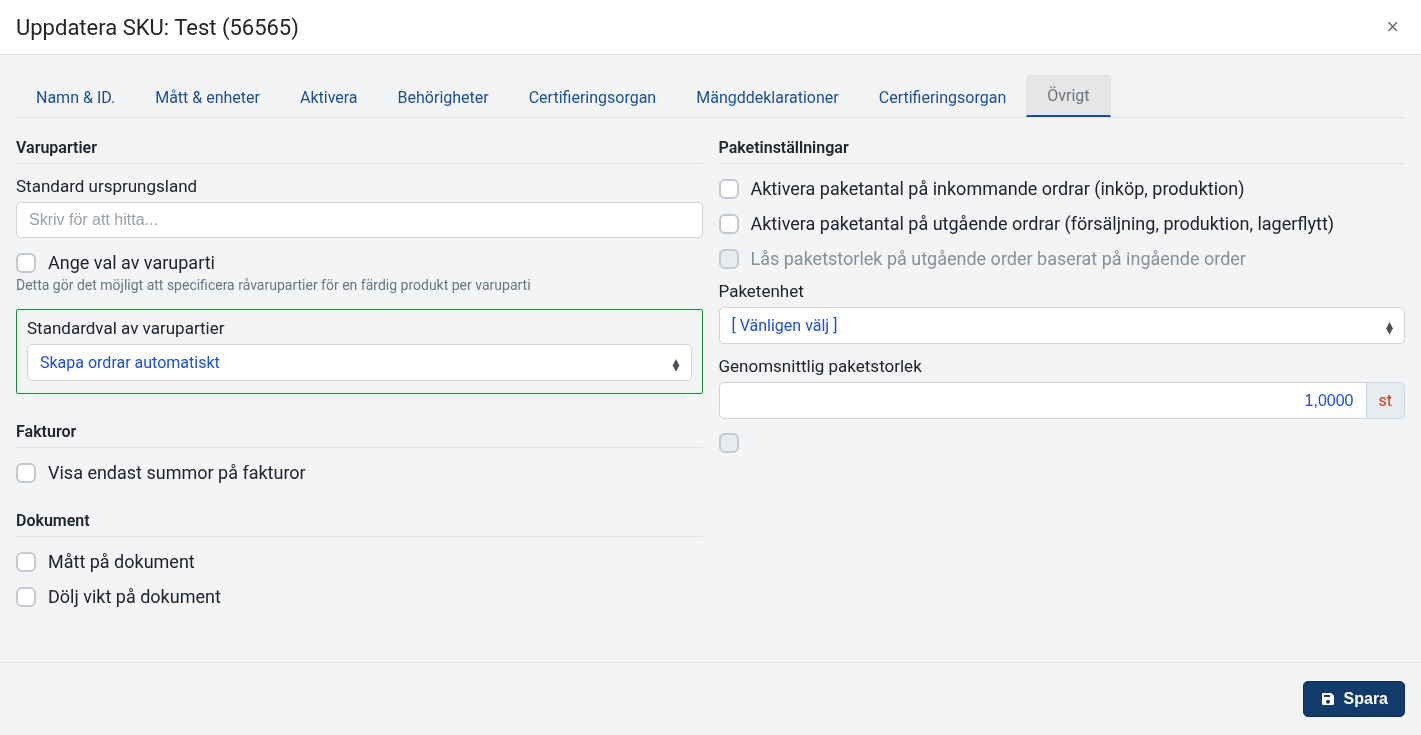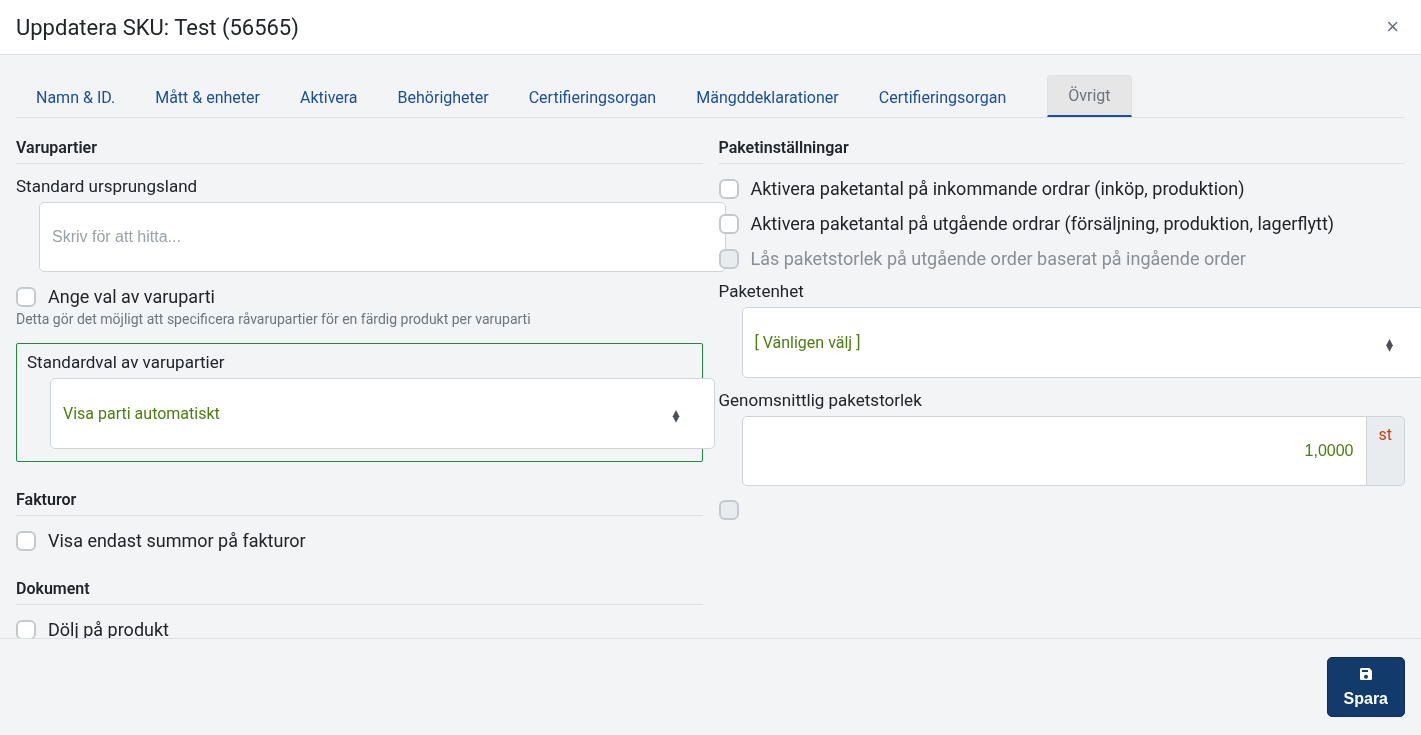--- a/index.html
+++ b/index.html
@@ -19,30 +19,29 @@
     padding: 14px 16px;
     border-bottom: 1px solid #dee2e6;
     background: #fff;
     display: flex; align-items: center; justify-content: space-between;
   }
   .modal-title { font-size: 22px; font-weight: 400; color: #212529; }
   .close-btn { font-size: 22px; color:#6c757d; background:none; border:none; cursor:pointer; padding:0 6px; }
   .modal-body { flex:1 1 auto; padding: 20px 16px 8px 16px; overflow:auto; }
   .tabs { display:flex; border-bottom:1px solid #dee2e6; margin-bottom:20px; align-items:flex-end;}
   .tab { padding:10px 20px; color:#1b4e9a; cursor:pointer; font-size:16px; }
-  .tab.active { background:#e6e6e6; color:#6c757d; border:1px solid #dee2e6; border-bottom:2px solid #1b4e9a; border-radius:4px 4px 0 0;margin-left:21px;}
+  .tab.active { background:#e6e6e6; color:#6c757d; border:1px solid #dee2e6; border-bottom:2px solid #1b4e9a; border-radius:4px 4px 0 0;}
   .columns { display:flex; gap:16px; }
   .col { flex:1 1 50%; min-width:0; }
   .section-title { font-weight:600; font-size:16px; margin:0 0 4px 0; padding-bottom:6px; border-bottom:1px solid #dee2e6; }
   .field-label { font-size:17px; font-weight:400; color:#212529; margin-top:12px; display:block;}
   .text-input, .select {
-    width:100%; font-size:16px; padding:25px 12px;
-    border:1px solid #ced4da; border-radius:5px; background:#fff; color:#4d7c0f;
+    width:100%; font-size:16px; padding:8px 12px;
+    border:1px solid #ced4da; border-radius:5px; background:#fff; color:#1d4ed8;
     margin-top:6px;
-    margin-left:23px;
   }
   .text-input::placeholder { color:#9aa1a8; }
   .select-wrap { position:relative; }
   .select-wrap .chevrons { position:absolute; right:12px; top:50%; transform:translateY(-38%); color:#495057; pointer-events:none; font-size:14px; line-height:6px;}
   .chev-up::before{content:"▴"; display:block;}
   .chev-down::before{content:"▾"; display:block;}
   .checkbox-row { display:flex; align-items:center; gap:12px; margin-top:14px; }
   .checkbox-row.disabled { color:#8a8f94;text-align:right; }
   .cb { width:20px; height:20px; border:2px solid #c4c9cf; border-radius:6px; background:#fff; flex:0 0 auto; cursor:pointer;}
   .checkbox-row.disabled .cb { background:#e9ecef; }
@@ -53,21 +52,21 @@
   .input-group .text-input{ border-top-right-radius:0;border-bottom-right-radius:0;margin-top:0; text-align:right;}
   .input-group .addon{
     background:#e9ecef; border:1px solid #ced4da; border-left:none;
     border-radius:0 5px 5px 0; padding:8px 12px; color:#c2410c; font-size:16px;
   }
   .modal-footer{
     border-top:1px solid #dee2e6; background:#f3f4f5; padding:18px 16px; display:flex; justify-content:flex-end;
   }
   .btn-primary{
     background:#123a6b; color:#fff; border:1px solid #0e2f57; border-radius:5px;
-    padding:8px 16px; font-size:16px; font-weight:600; display:flex; align-items:center; gap:8px; cursor:pointer;flex-direction:column;
+    padding:8px 16px; font-size:16px; font-weight:600; display:flex; align-items:center; gap:8px; cursor:pointer;
   }
   .save-icon{ width:16px;height:16px; fill:#fff;}
   .spacer-section{ margin-top:28px;}
 </style>
 </head>
 <body>
 
 <div class="modal">
 
   <div class="modal-header">
@@ -100,35 +99,35 @@
 
         <div class="checkbox-row">
           <span class="cb"></span>
           <span class="cb-label">Ange val av varuparti</span>
         </div>
         <div class="help">Detta gör det möjligt att specificera råvarupartier för en färdig produkt per varuparti</div>
 
         <div class="highlight-group">
           <label class="field-label" style="margin-top:0">Standardval av varupartier</label>
           <div class="select-wrap">
-            <div class="select">Visa parti automatiskt</div>
+            <div class="select">Skapa ordrar automatiskt</div>
             <span class="chevrons"><span class="chev-up"></span><span class="chev-down"></span></span>
           </div>
         </div>
 
         <div class="spacer-section section-title">Fakturor</div>
         <div class="checkbox-row">
           <span class="cb"></span>
           <span class="cb-label">Visa endast summor på fakturor</span>
         </div>
 
         <div class="spacer-section section-title">Dokument</div>
         <div class="checkbox-row">
           <span class="cb"></span>
-          <span class="cb-label">Dölj på produkt</span>
+          <span class="cb-label">Mått på dokument</span>
         </div>
         <div class="checkbox-row">
           <span class="cb"></span>
           <span class="cb-label">Dölj vikt på dokument</span>
         </div>
       </div>
 
       <div class="col">
 
         <div class="section-title">Paketinställningar</div>

